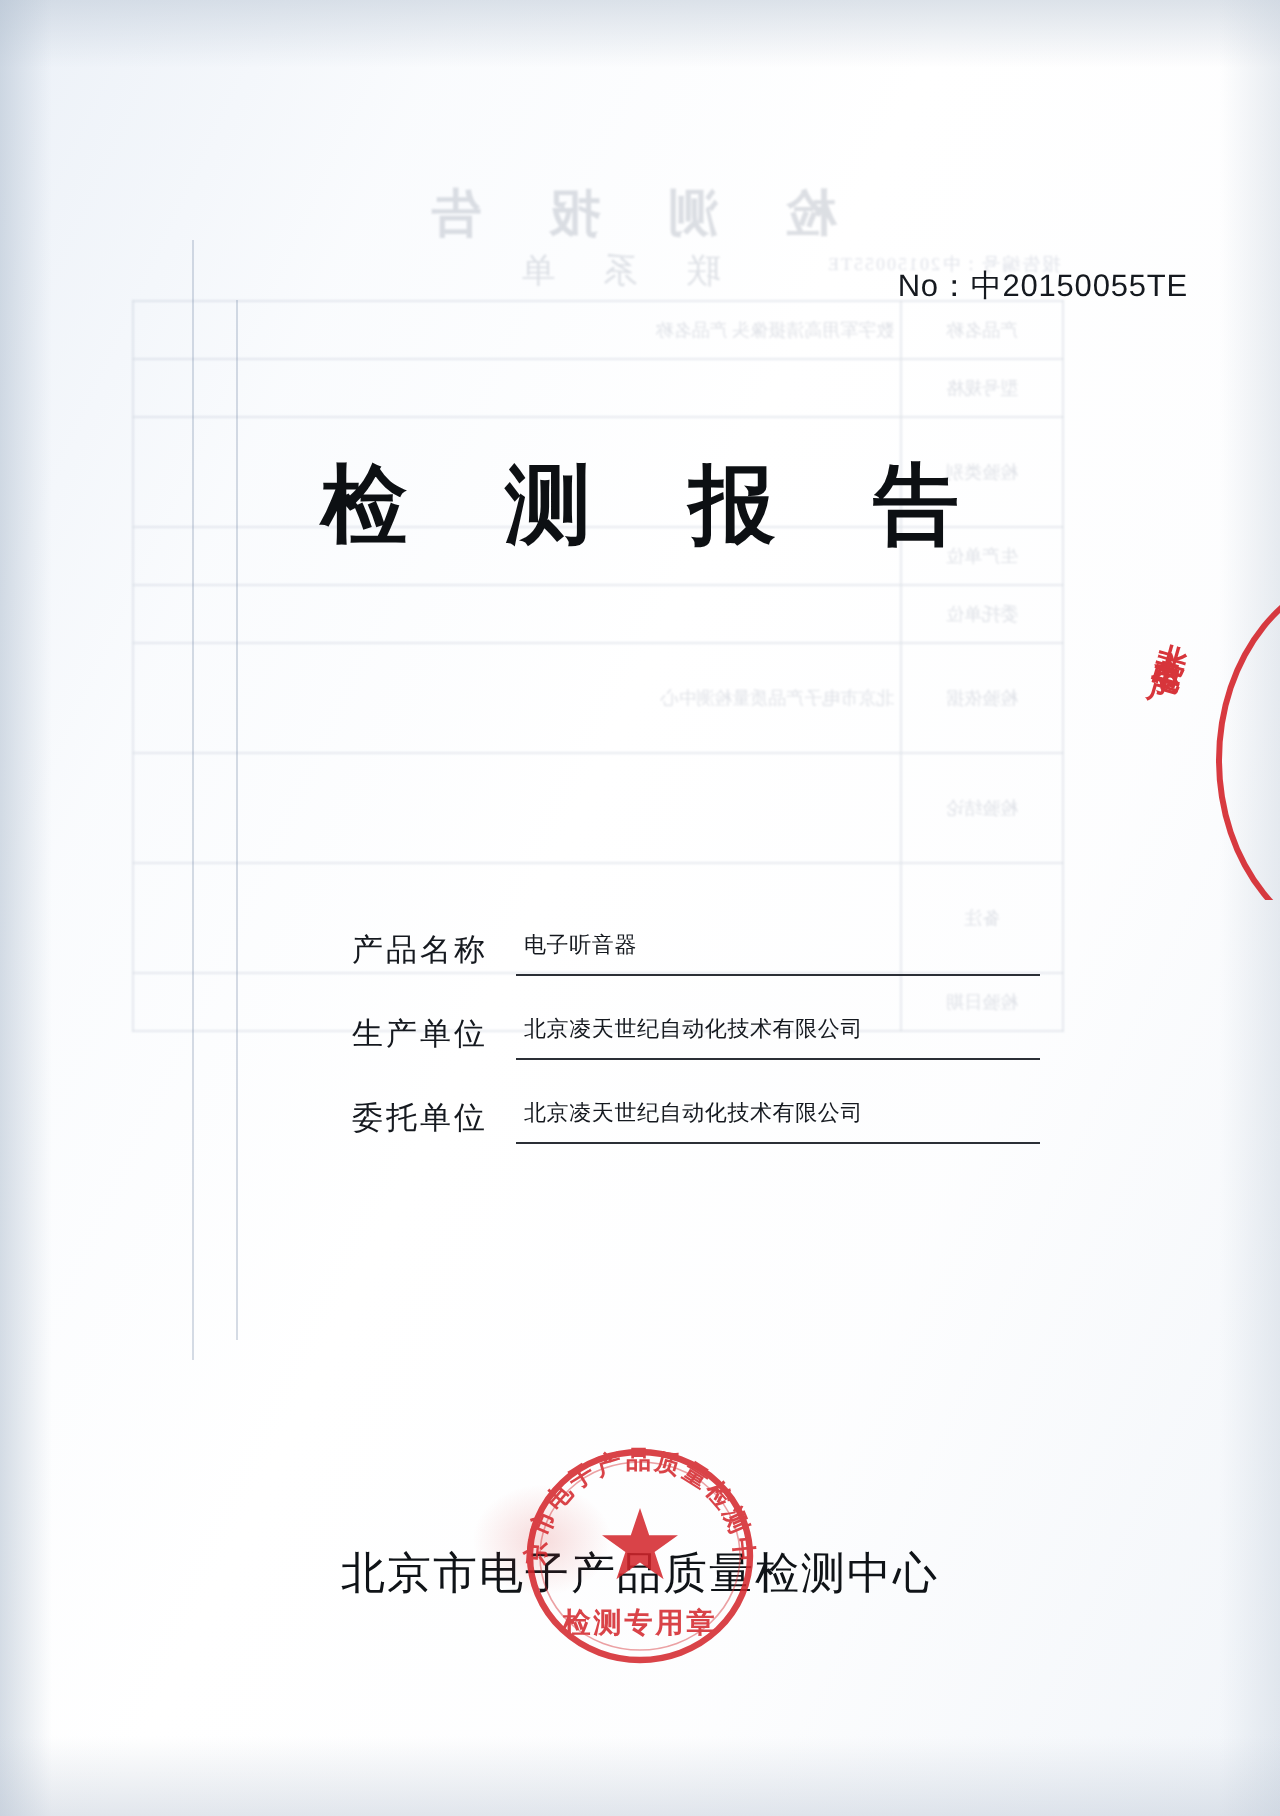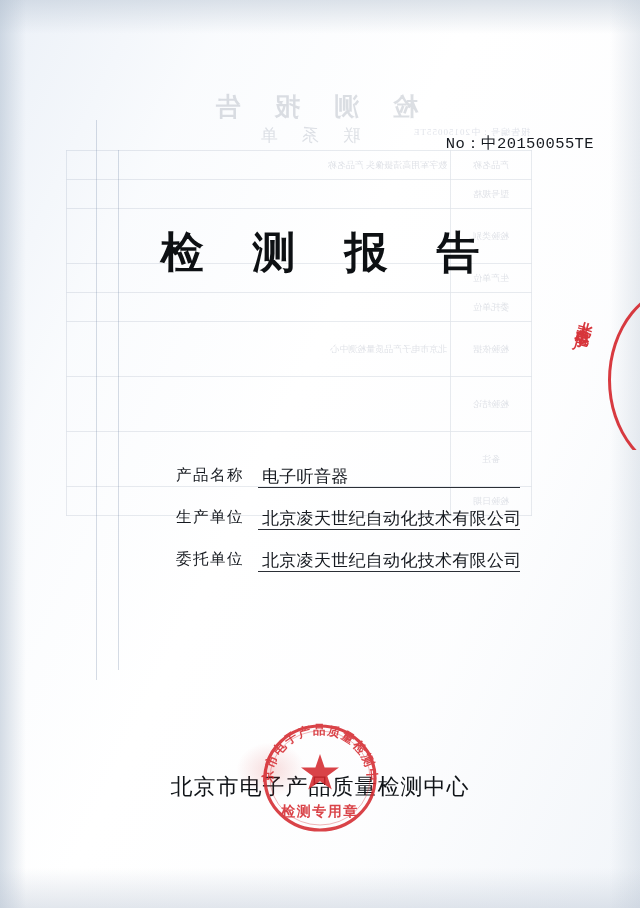--- a/index.html
+++ b/index.html
@@ -127,21 +127,21 @@
   }
 
   
   #report-no {
     position: absolute;
     right: 46px;
     top: 133px;
     font-size: 15.5px;
     letter-spacing: 0.4px;
     color: #15191f;
-    font-family: Liberation Mono, monospace;
+    font-family: Liberation Sans, sans-serif;
     white-space: nowrap;
   }
 
   
   #doc-title {
     position: absolute;
     left: 0;
     top: 224px;
     width: 640px;
     text-align: center;
@@ -170,21 +170,21 @@
     top: 5px;
     font-size: 15.5px;
     letter-spacing: 1.5px;
     color: #15191f;
     white-space: nowrap;
   }
   .field-value {
     position: absolute;
     left: 86px;
     top: 5px;
-    font-size: 17px;
+    font-size: 11px;
     letter-spacing: 0.3px;
     color: #15191f;
     white-space: nowrap;
   }
   .field-line {
     position: absolute;
     left: 82px;
     top: 27px;
     width: 262px;
     height: 1px;

